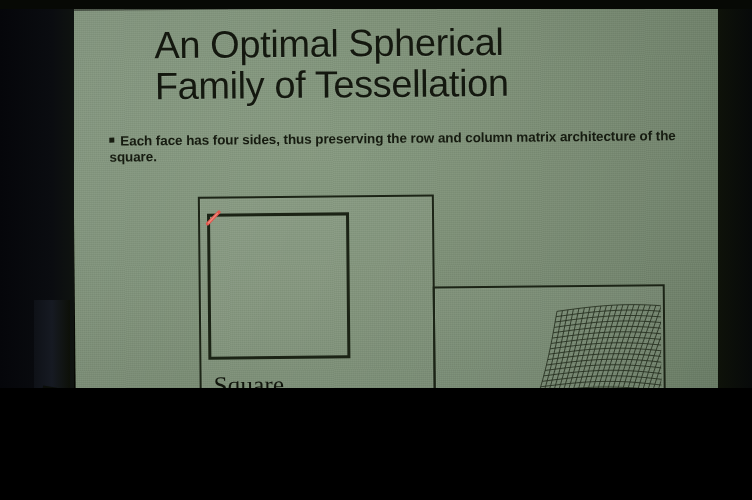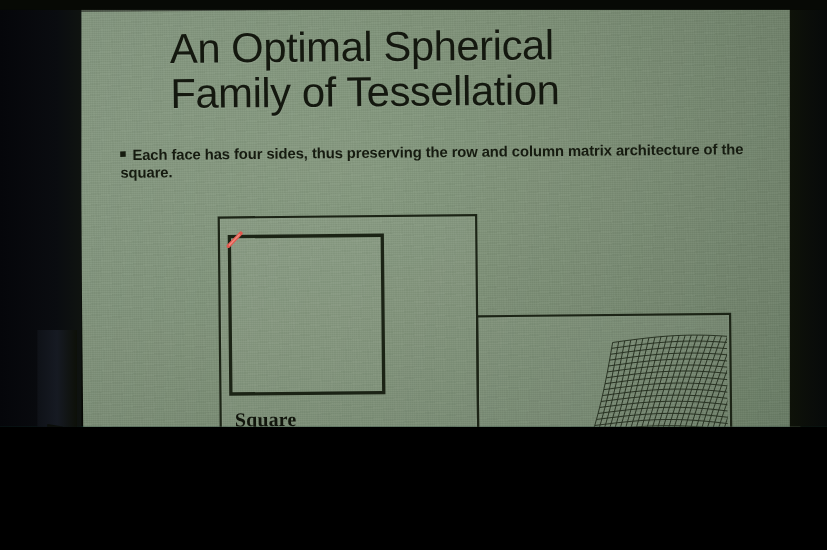--- a/index.html
+++ b/index.html
@@ -134,22 +134,22 @@
     width: 18px;
     height: 18px;
     pointer-events: none;
   }
   .panel-label {
     position: absolute;
     left: 138px;
     top: 367px;
     color: #11150c;
     font-family: "Liberation Serif", serif;
-    font-weight: bold;
-    font-size: 18px;
+    font-weight: normal;
+    font-size: 25px;
     letter-spacing: 0.2px;
   }
 
   
   .panel-right {
     left: 358px;
     top: 284px;
     width: 228px;
     height: 199px;
   }

